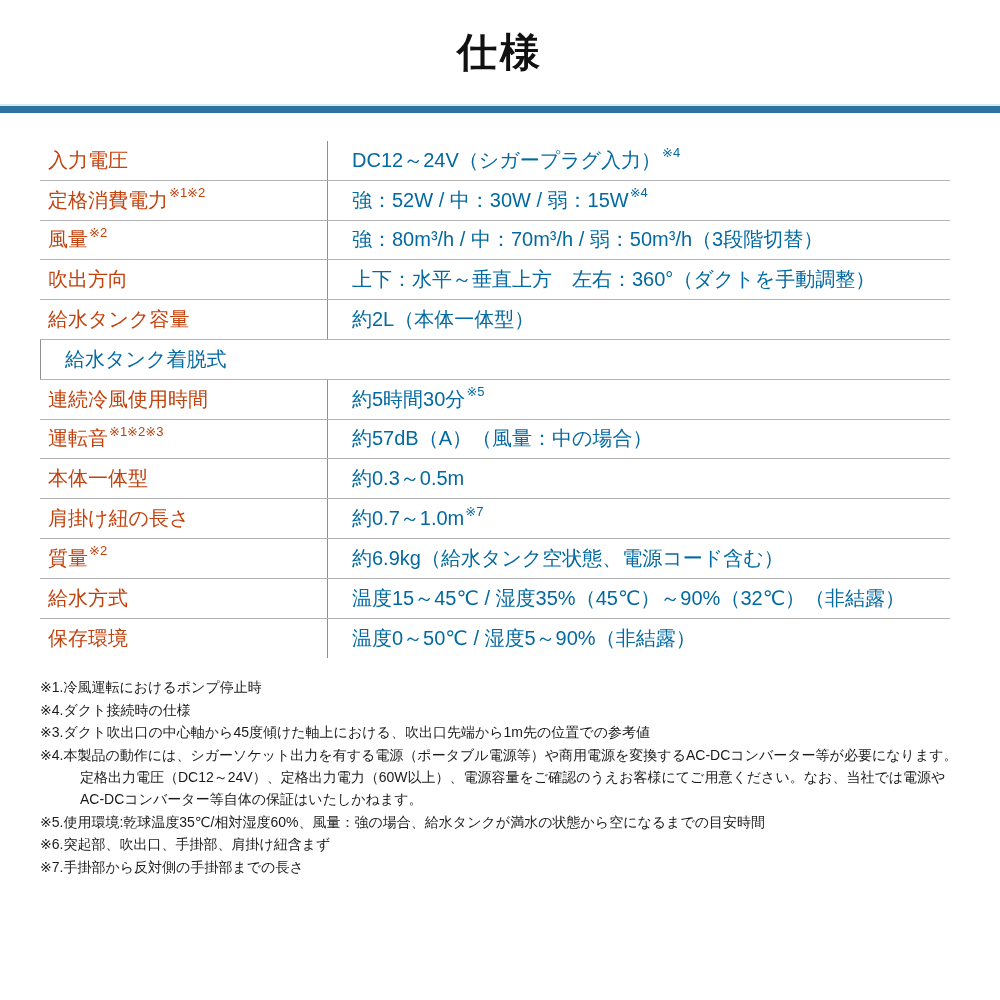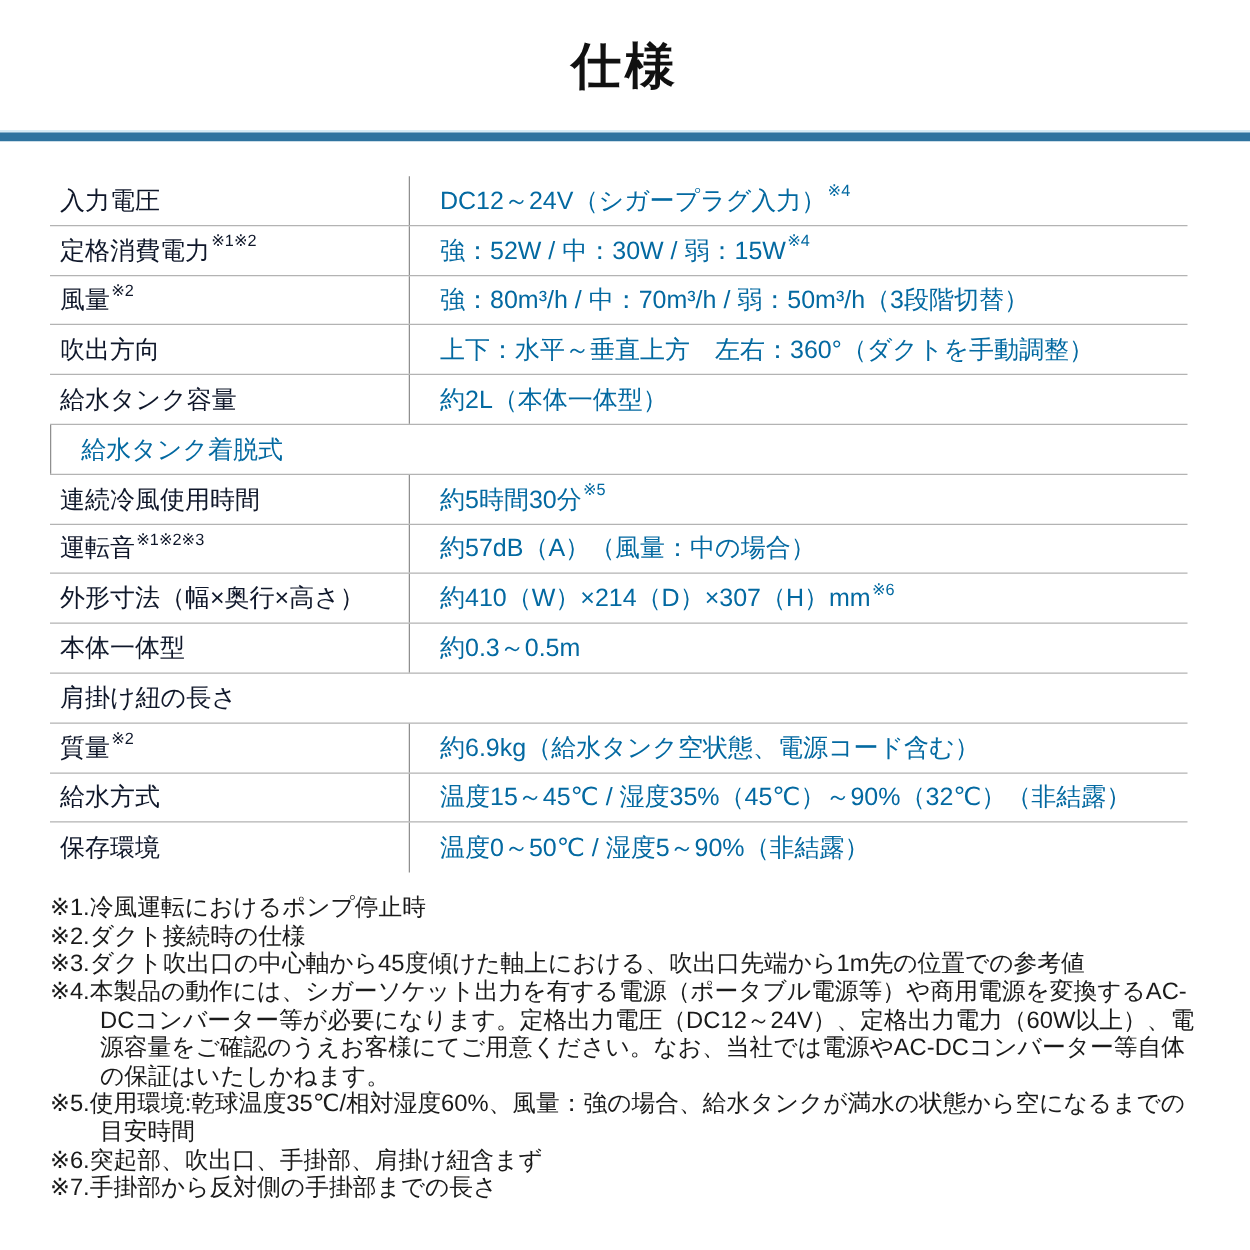--- a/index.html
+++ b/index.html
@@ -36,21 +36,21 @@
     align-items: stretch;
     height: 39.8px;
     border-bottom: 1px solid #b3b3b3;
   }
   .spec-row:last-child { border-bottom: none; }
   .cell { display: flex; align-items: center; }
   .cell.label {
     width: 287px;
     padding-left: 8px;
     font-size: 20px;
-    color: #0f172a;
+    color: #c2410c;
   }
   .cell.value {
     flex: 1;
     border-left: 1px solid #8f8f8f;
     padding-left: 24px;
     font-size: 20px;
     color: #0369a1;
   }
   sup.marker {
     font-size: 13px;
@@ -59,21 +59,21 @@
     top: -7px;
     margin-left: 1px;
     white-space: nowrap;
   }
 
   
   .footnotes {
     margin: 18px 38px 0 40px;
   }
   .footnote {
-    font-size: 19px;
+    font-size: 14px;
     line-height: 22.4px;
     color: #1a1a1a;
     padding-left: 40px;
     text-indent: -40px;
   }
 </style>
 </head>
 <body>
 
 <div class="page">
@@ -162,46 +162,40 @@
       <div class="cell label">
           <span>運転音</span>
           <sup class="marker">※1※2※3</sup>
         </div>
       <div class="cell value">
           <span>約57dB（A）（風量：中の場合）</span>
           <sup class="marker"></sup>
         </div>
     </div>
 
-    <div class="spec-row">
-      <div class="cell label">
-          <span>外形寸法（幅×奥行×高さ）</span>
-          <sup class="marker"></sup>
-        </div>
-      <div class="cell value">
-          <span>約410（W）×214（D）×307（H）mm</span>
-          <sup class="marker">※6</sup>
-        </div>
-    </div>
 
     <div class="spec-row">
       <div class="cell label">
           <span>本体一体型</span>
           <sup class="marker"></sup>
         </div>
       <div class="cell value">
           <span>約0.3～0.5m</span>
           <sup class="marker"></sup>
         </div>
     </div>
 
     <div class="spec-row">
       <div class="cell label">
           <span>肩掛け紐の長さ</span>
           <sup class="marker"></sup>
+        </div>
+      <div class="cell value">
+          <span>約0.7～1.0m</span>
+          <sup class="marker">※7</sup>
         </div>
     </div>
 
 
     <div class="spec-row">
       <div class="cell label">
           <span>質量</span>
           <sup class="marker">※2</sup>
         </div>
       <div class="cell value">
@@ -229,21 +223,21 @@
       <div class="cell value">
           <span>温度0～50℃ / 湿度5～90%（非結露）</span>
           <sup class="marker"></sup>
         </div>
     </div>
 
   </div>
 
   <div class="footnotes">
     <p class="footnote">※1.冷風運転におけるポンプ停止時</p>
-    <p class="footnote">※2.ダクト接続時の仕様</p>
+    <p class="footnote">※4.ダクト接続時の仕様</p>
     <p class="footnote">※3.ダクト吹出口の中心軸から45度傾けた軸上における、吹出口先端から1m先の位置での参考値</p>
     <p class="footnote">※4.本製品の動作には、シガーソケット出力を有する電源（ポータブル電源等）や商用電源を変換するAC-DCコンバーター等が必要になります。定格出力電圧（DC12～24V）、定格出力電力（60W以上）、電源容量をご確認のうえお客様にてご用意ください。なお、当社では電源やAC-DCコンバーター等自体の保証はいたしかねます。</p>
     <p class="footnote">※5.使用環境:乾球温度35℃/相対湿度60%、風量：強の場合、給水タンクが満水の状態から空になるまでの目安時間</p>
     <p class="footnote">※6.突起部、吹出口、手掛部、肩掛け紐含まず</p>
     <p class="footnote">※7.手掛部から反対側の手掛部までの長さ</p>
   </div>
 
 </div>
 
 </body></html>

